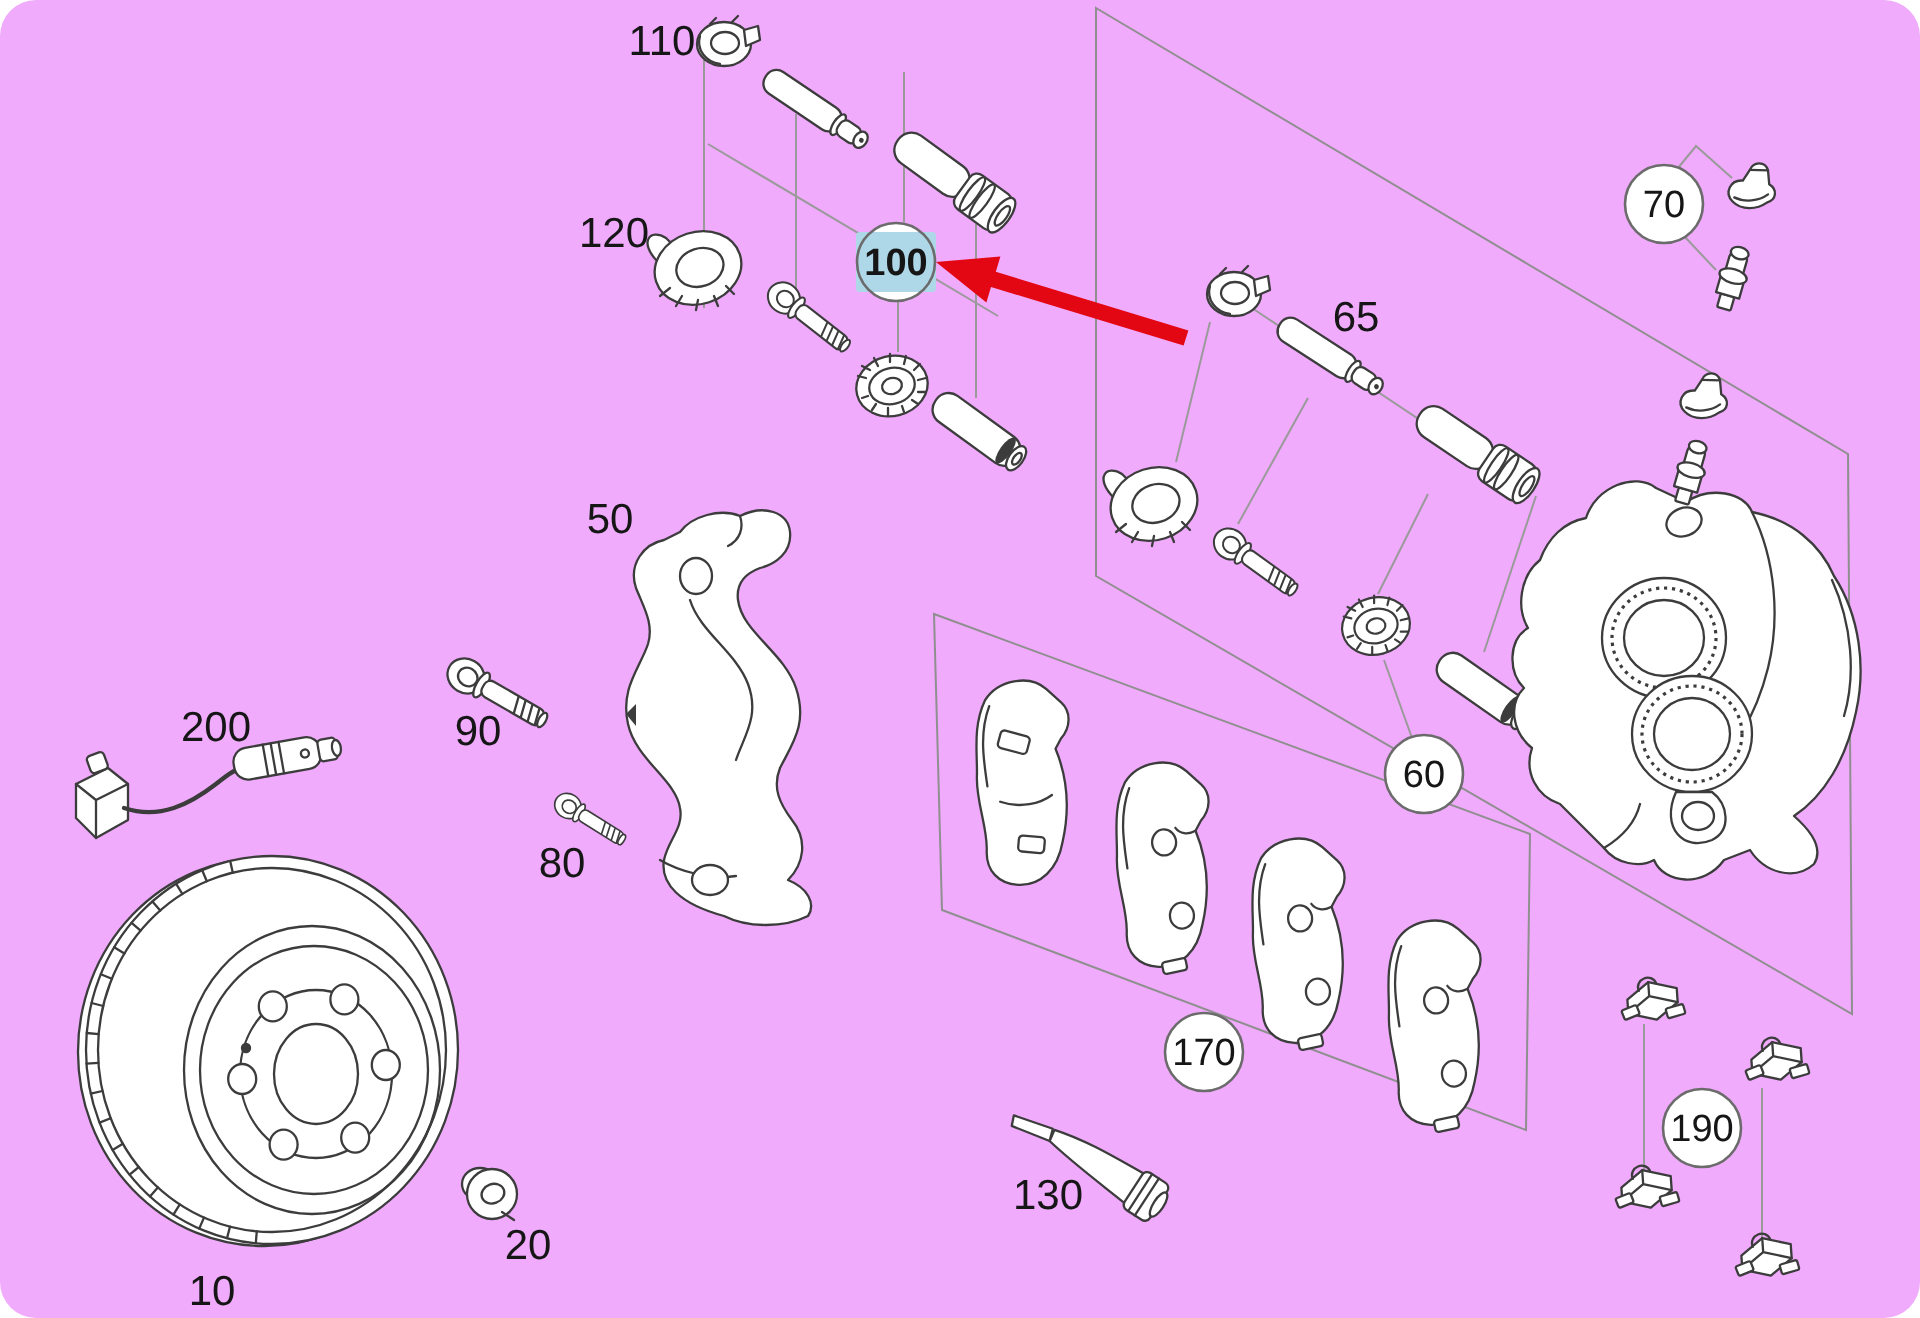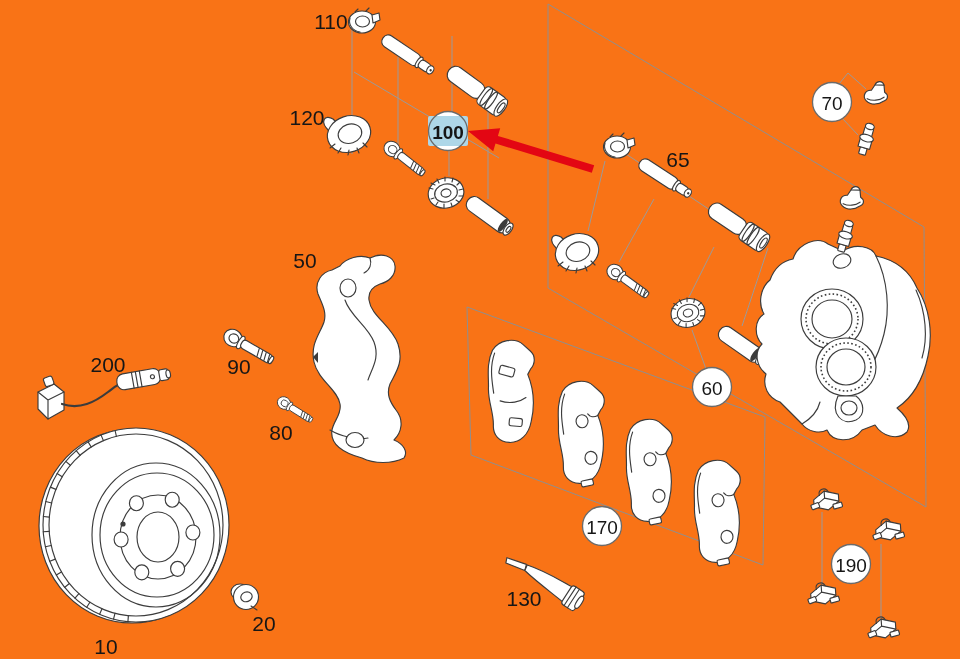--- a/index.html
+++ b/index.html
@@ -1,17 +1,17 @@
 <!DOCTYPE html>
 <html><head>
 <meta charset="utf-8">
 <style>
   html,body{margin:0;padding:0;background:#ffffff;}
-  .stage{position:relative;width:960px;height:659px;background:#f97316;overflow:hidden;
-         font-family:"Liberation Sans",sans-serif;}
+  .stage{position:relative;width:960px;height:659px;background:#f0abfc;overflow:hidden;
+         font-family:"Liberation Sans",sans-serif;border-radius:18px;}
   svg{position:absolute;left:0;top:0;}
   .ln{stroke:#3c3c3c;stroke-width:1.15;fill:none;stroke-linecap:round;stroke-linejoin:round;}
   .fw{stroke:#3c3c3c;stroke-width:1.15;fill:#ffffff;stroke-linejoin:round;}
   .fd{fill:#3c3c3c;stroke:none;}
   .panel{stroke:#8f8f8f;stroke-width:1;fill:none;}
   .leader{stroke:#9a9a9a;stroke-width:1;fill:none;}
   .dots{stroke:#3c3c3c;stroke-width:1.6;fill:none;stroke-dasharray:1.6 2.4;}
   .co{fill:#ffffff;stroke:#6b6b6b;stroke-width:1.3;}
   text.num{font-family:"Liberation Sans",sans-serif;font-size:21px;fill:#161616;
            text-anchor:middle;dominant-baseline:central;}

